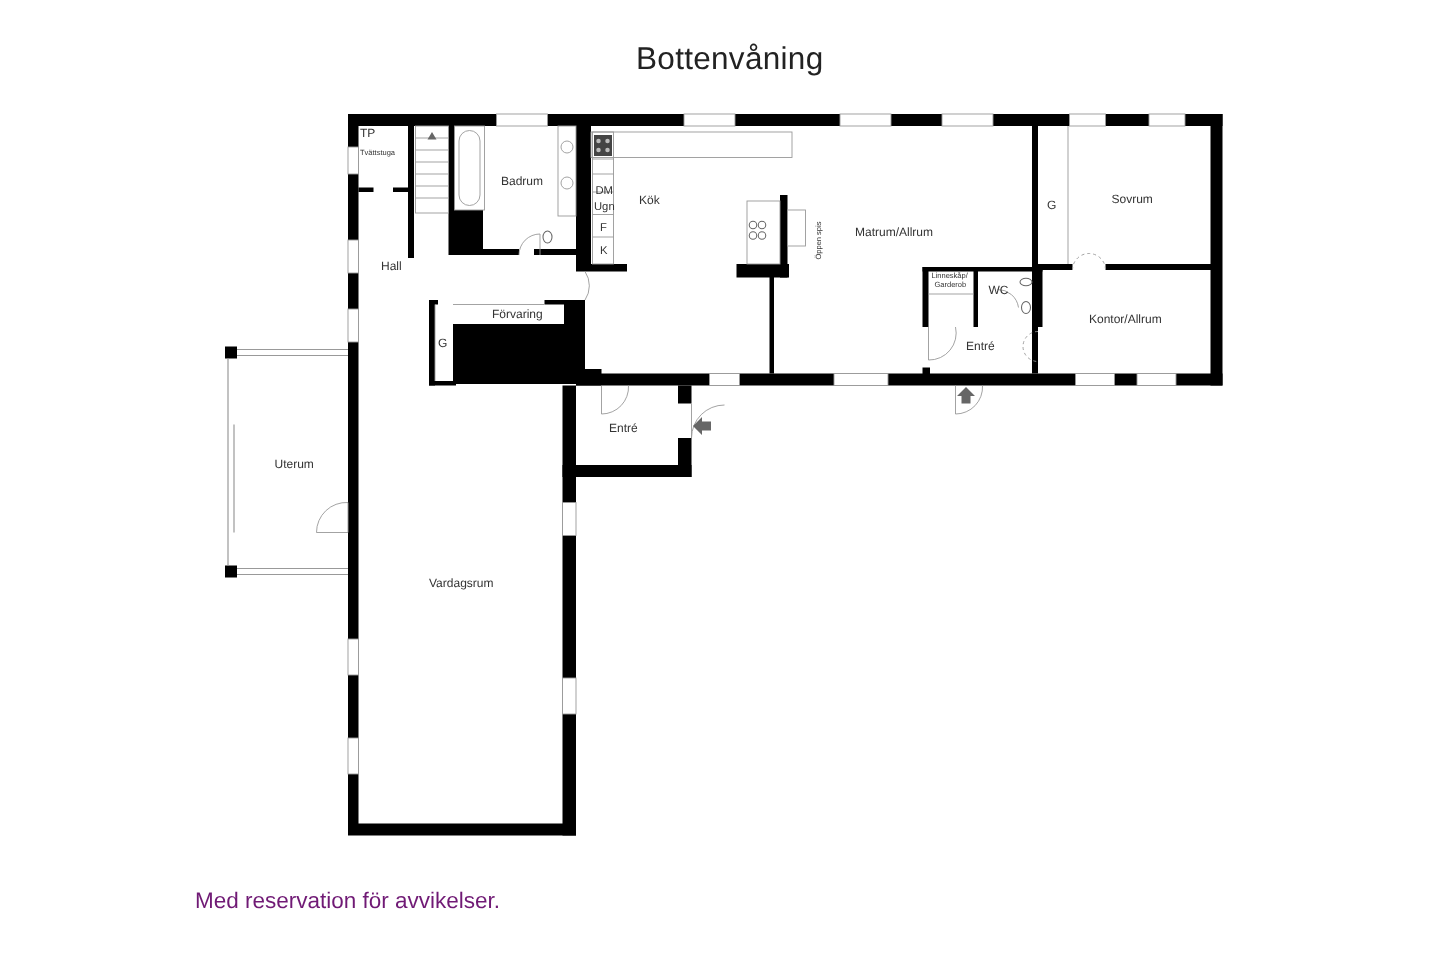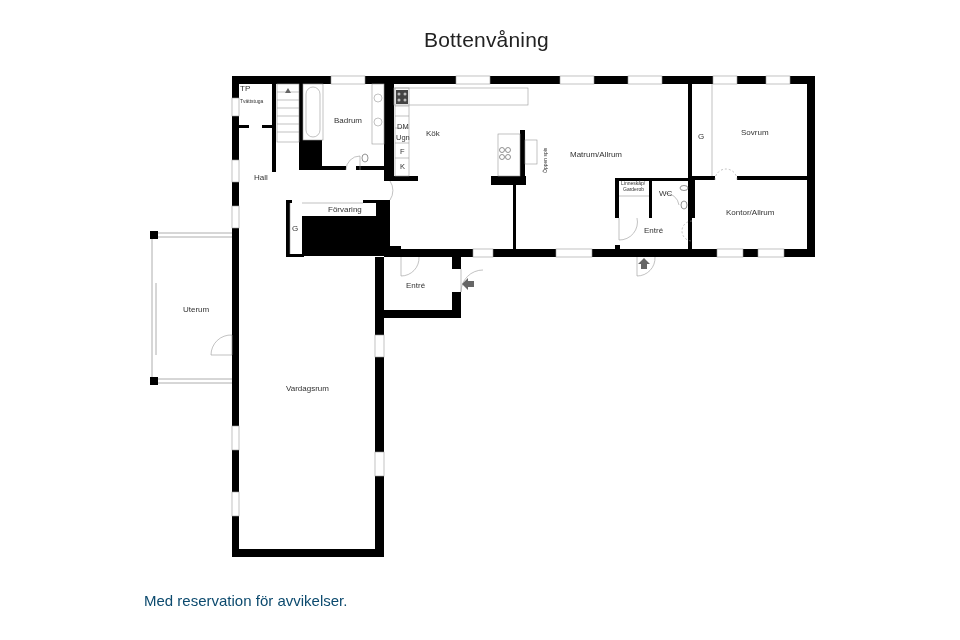--- a/index.html
+++ b/index.html
@@ -1,18 +1,18 @@
 <!DOCTYPE html>
 <html><head>
 <meta charset="utf-8">
 <style>
   html, body { margin:0; padding:0; background:#ffffff; }
   body { width:960px; height:640px; position:relative; overflow:hidden; font-family:"Liberation Sans", "DejaVu Sans", sans-serif; }
   .title { position:absolute; left:0; top:28px; width:973px; text-align:center; font-size:21px; color:#222; letter-spacing:0.2px; }
-  .disclaimer { position:absolute; left:144px; top:592px; font-size:15px; color:#0c4a6e; }
+  .disclaimer { position:absolute; left:130px; top:592px; font-size:15px; color:#701a75; }
   svg { position:absolute; left:0; top:0; }
   .lbl { font-family:"Liberation Sans", "DejaVu Sans", sans-serif; fill:#333; font-size:8px; }
   .lbl-sm { font-family:"Liberation Sans", "DejaVu Sans", sans-serif; fill:#333; font-size:5px; }
   .lbl-md { font-family:"Liberation Sans", "DejaVu Sans", sans-serif; fill:#333; font-size:7.5px; }
 </style>
 </head>
 <body>
 
 <div class="title">Bottenvåning</div>
 

